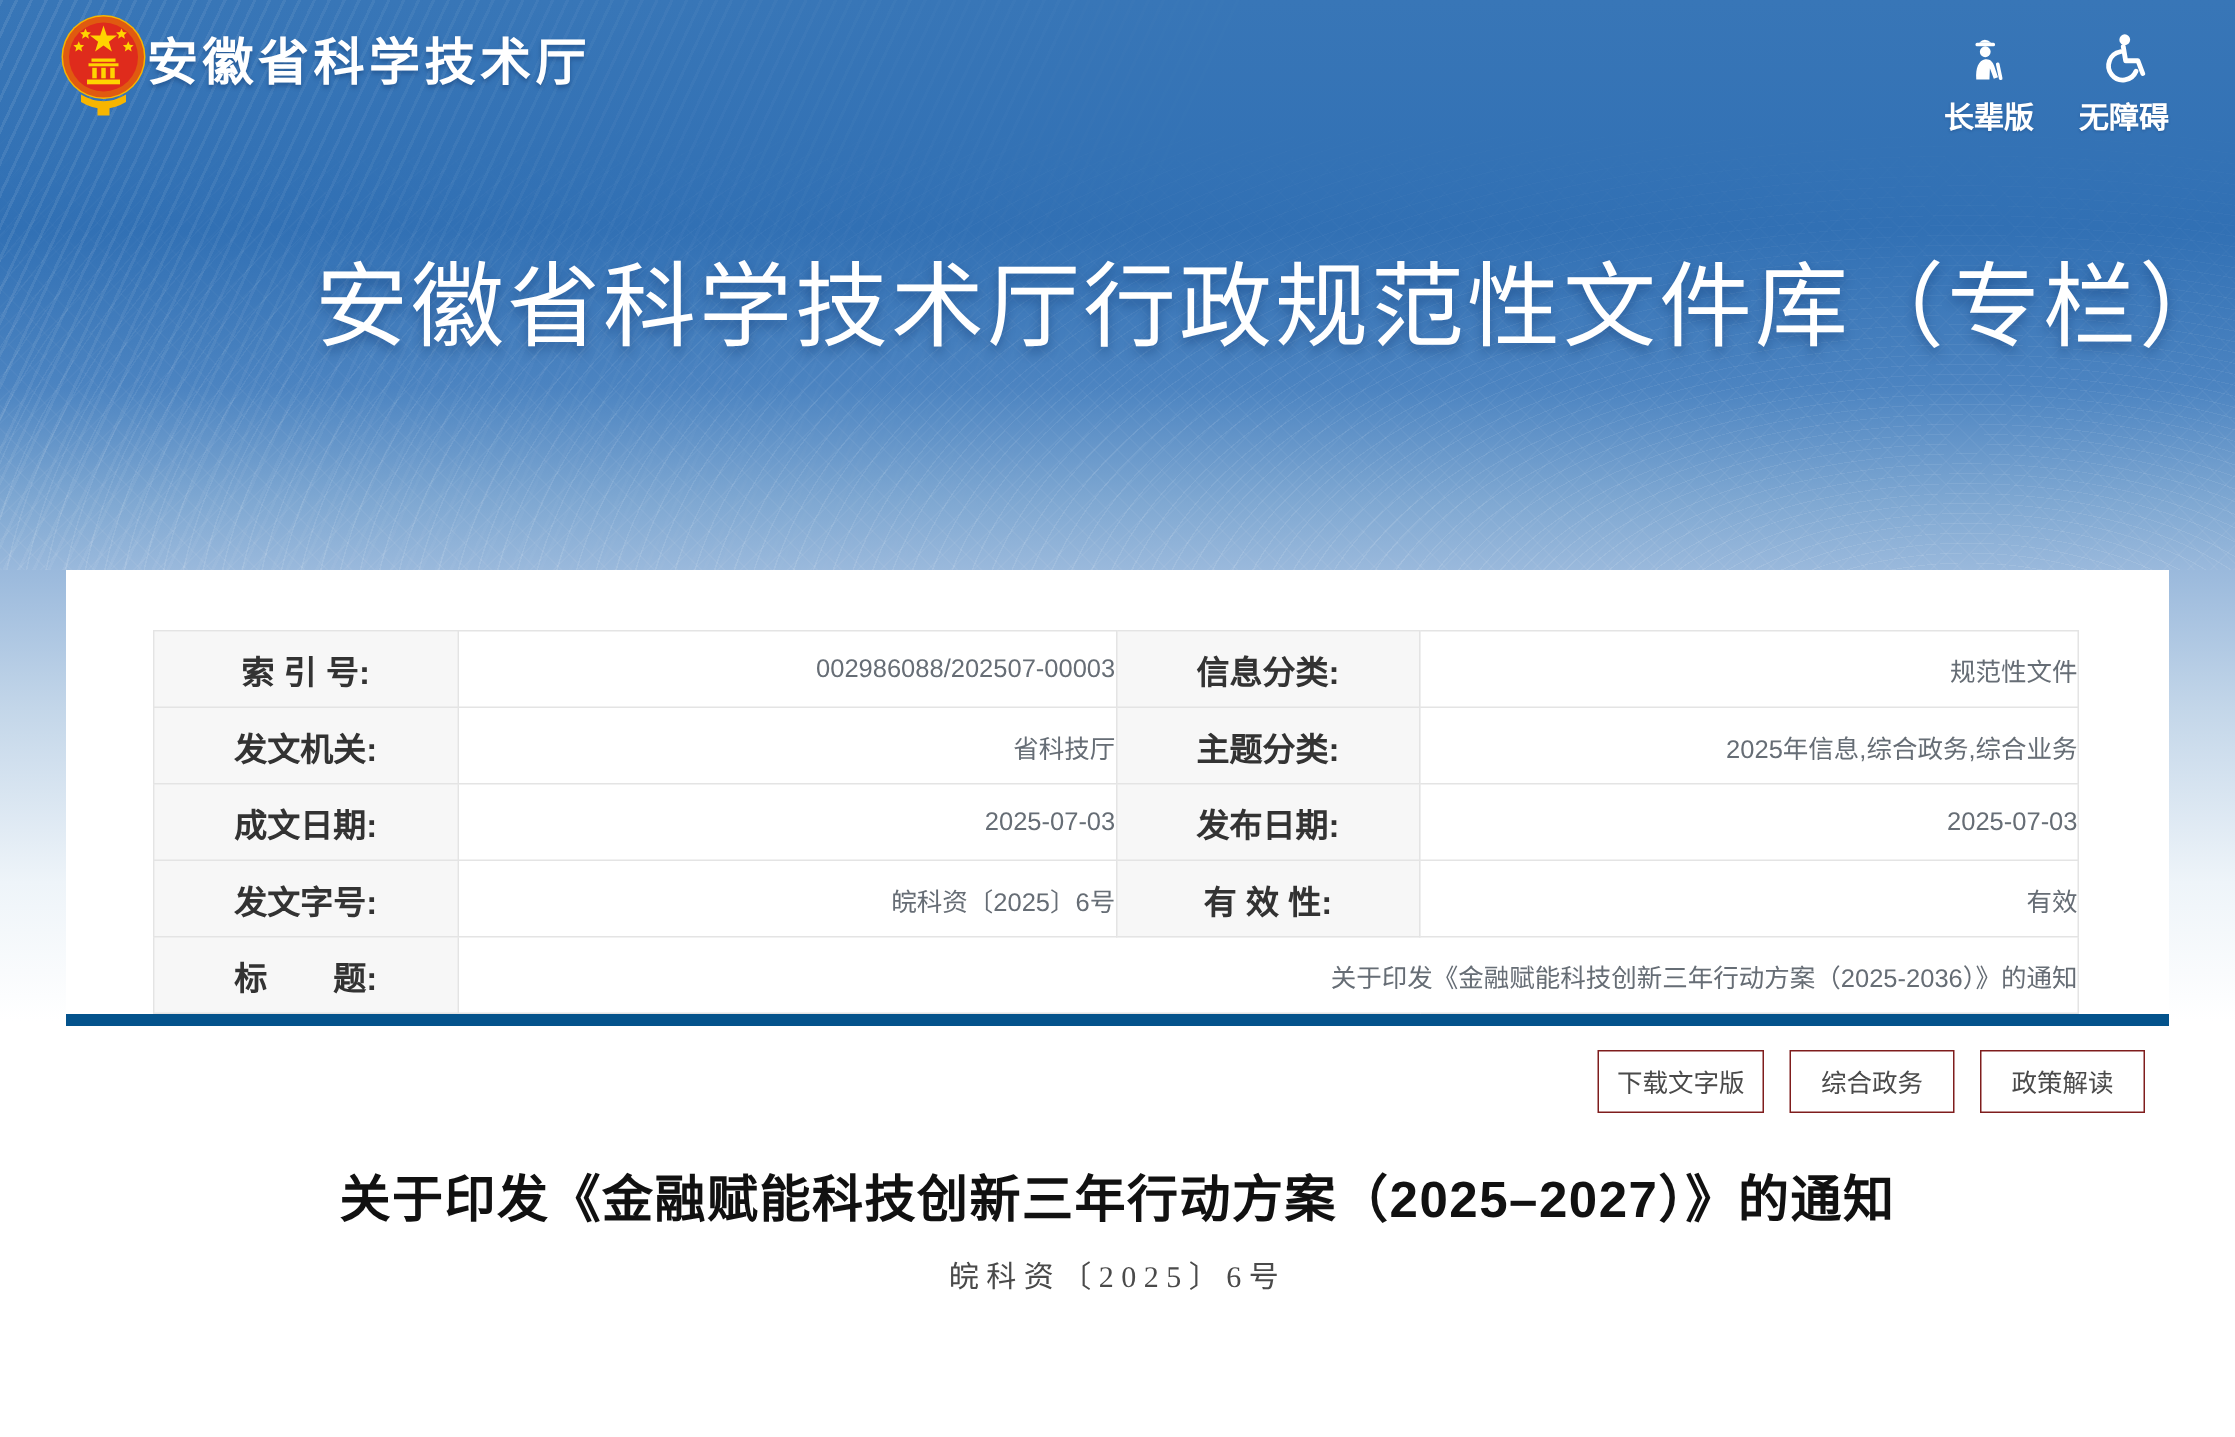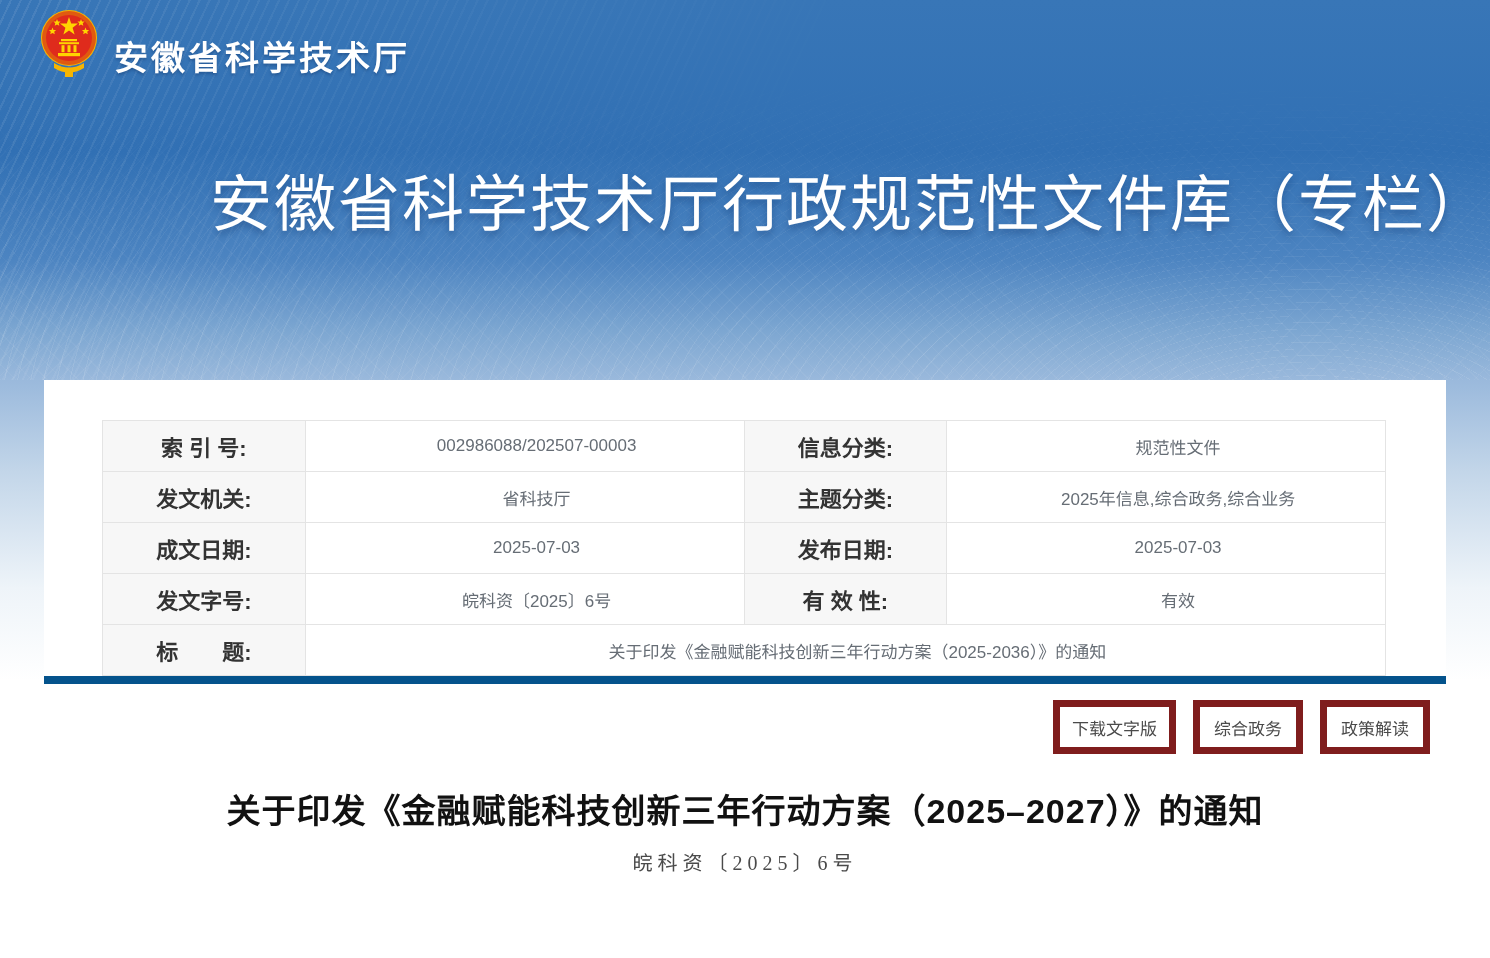--- a/index.html
+++ b/index.html
@@ -42,21 +42,21 @@
     pointer-events: none;
   }
   .topbar {
     position: relative; z-index: 2;
     display: flex;
     justify-content: space-between;
     align-items: flex-start;
     padding: 8px 44px 0 40px;
     height: 90px;
   }
-  .brand { display: flex; align-items: flex-end; gap: 16px; cursor: pointer; }
+  .brand { display: flex; align-items: flex-start; cursor: pointer; }
   .emblem { width: 58px; height: 72px; flex: 0 0 auto; }
   .site-name {
     color: #ffffff;
     font-size: 34px;
     font-weight: bold;
     letter-spacing: 3px;
     text-shadow: 0 2px 3px rgba(10,40,90,0.35);
     white-space: nowrap;
     margin-top: 6px;
   }
@@ -114,40 +114,40 @@
   .doc-table th {
     background: #f7f7f7;
     color: #333333;
     font-weight: bold;
     font-size: 22px;
     text-align: center;
     white-space: nowrap;
   }
   .doc-table td {
     color: #666d75;
-    text-align: center;
+    text-align: right;
     padding-left: 24px;
     background: #ffffff;
     overflow: hidden;
     white-space: nowrap;
   }
 
   
   .divider { height: 8px; background: #04538c; margin-top: 37px; }
   .actions {
     display: flex;
     justify-content: flex-end;
     gap: 17px;
     margin-top: 16px;
     padding-right: 16px;
   }
   .action-btn {
     background: #ffffff;
-    border: 7px solid #7f1d1d;
-    height: 54px;
+    border: 1px solid #7f1d1d;
+    height: 42px;
     min-width: 110px;
     padding: 0 12px;
     font-size: 17px;
     color: #4a4a4a;
     font-family: Liberation Mono, monospace;
     cursor: pointer;
     white-space: nowrap;
   }
 
   
@@ -192,20 +192,44 @@
           <rect x="27.5" y="37.2" width="3" height="7"></rect>
           <rect x="33.5" y="37.2" width="3" height="7"></rect>
           <rect x="18" y="45" width="22" height="3.2"></rect>
         </g>
         <path d="M14 55 Q29 64 44 55 L44 60 Q29 69 14 60 Z" fill="#f7b500"></path>
         <rect x="25" y="60" width="8" height="9" fill="#f7b500"></rect>
       </svg>
       <span class="site-name">安徽省科学技术厅</span>
     </div>
 
+    <div class="utilities">
+      <div class="util">
+        <span class="util-icon">
+          <svg width="38" height="38" viewBox="0 0 38 38" xmlns="http://www.w3.org/2000/svg">
+            <rect x="10" y="8.5" width="13" height="2.4" rx="1" fill="#fff"></rect>
+            <path d="M12.5 8.5 q3.5 -4 8 0 z" fill="#fff"></path>
+            <circle cx="16.5" cy="14.5" r="3.6" fill="#fff"></circle>
+            <path d="M10.5 33 c-0.5 -8 1.5 -12.5 6 -13.5 c3 -0.5 5 1.5 6 4.5 l2.5 7.5 l-2.8 1 l-2.6 -7 l-0.3 7.5 z" fill="#fff"></path>
+            <rect x="24.6" y="21.5" width="2.4" height="12" rx="1.2" fill="#fff" transform="rotate(-12 25.8 27.5)"></rect>
+          </svg>
+        </span>
+        <span class="util-label">长辈版</span>
+      </div>
+      <div class="util">
+        <span class="util-icon">
+          <svg width="38" height="38" viewBox="0 0 38 38" xmlns="http://www.w3.org/2000/svg">
+            <circle cx="19.5" cy="6.5" r="3.6" fill="#fff"></circle>
+            <path d="M18.5 11 l1.6 9.5 h8.2 l3.2 8.5" fill="none" stroke="#fff" stroke-width="3.2" stroke-linecap="round" stroke-linejoin="round"></path>
+            <path d="M16.5 14.5 a9.5 9.5 0 1 0 10.5 13" fill="none" stroke="#fff" stroke-width="3.2" stroke-linecap="round"></path>
+          </svg>
+        </span>
+        <span class="util-label">无障碍</span>
+      </div>
+    </div>
   </div>
 
   <div class="banner-title">安徽省科学技术厅行政规范性文件库（专栏）</div>
 </div>
 
 <div class="below">
   <div class="panel">
 
     <table class="doc-table">
       <colgroup>

